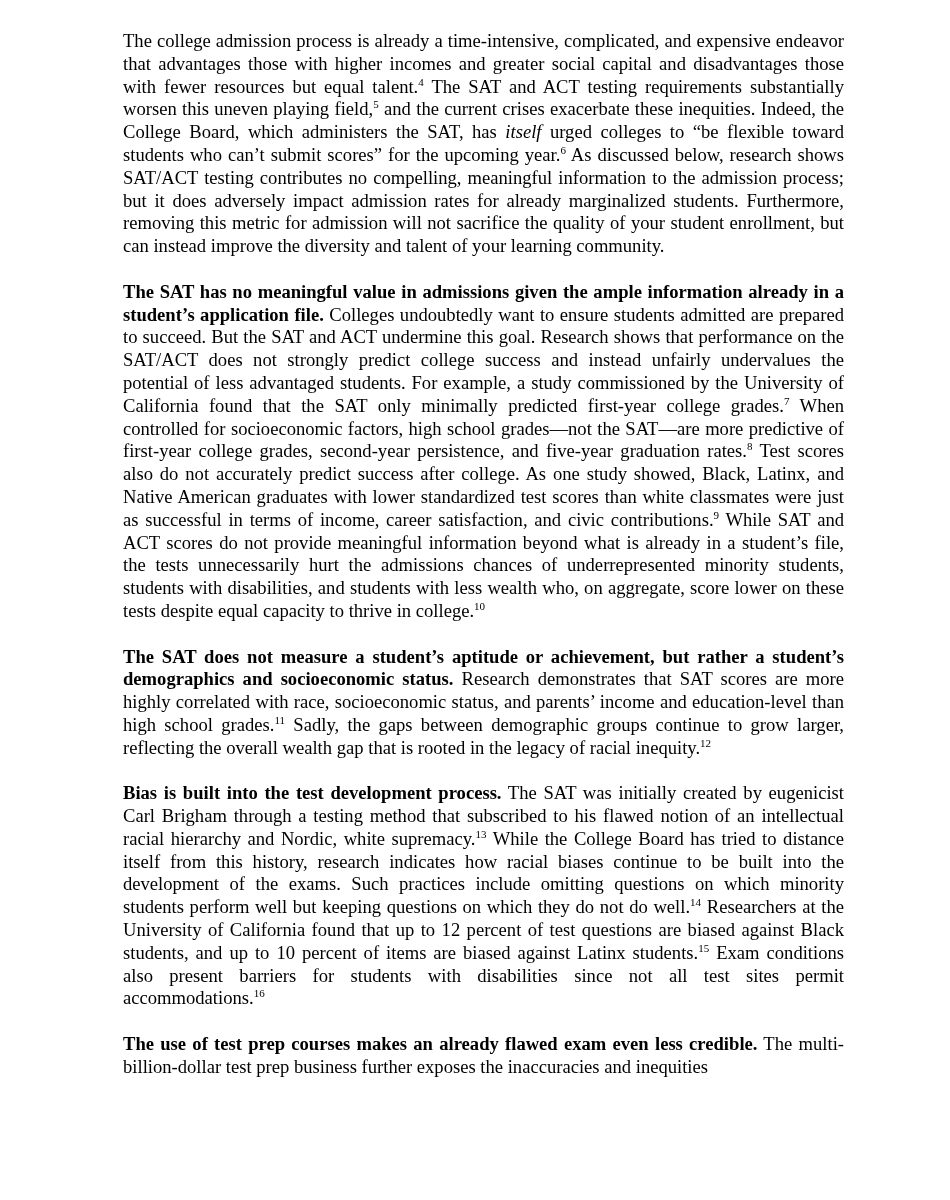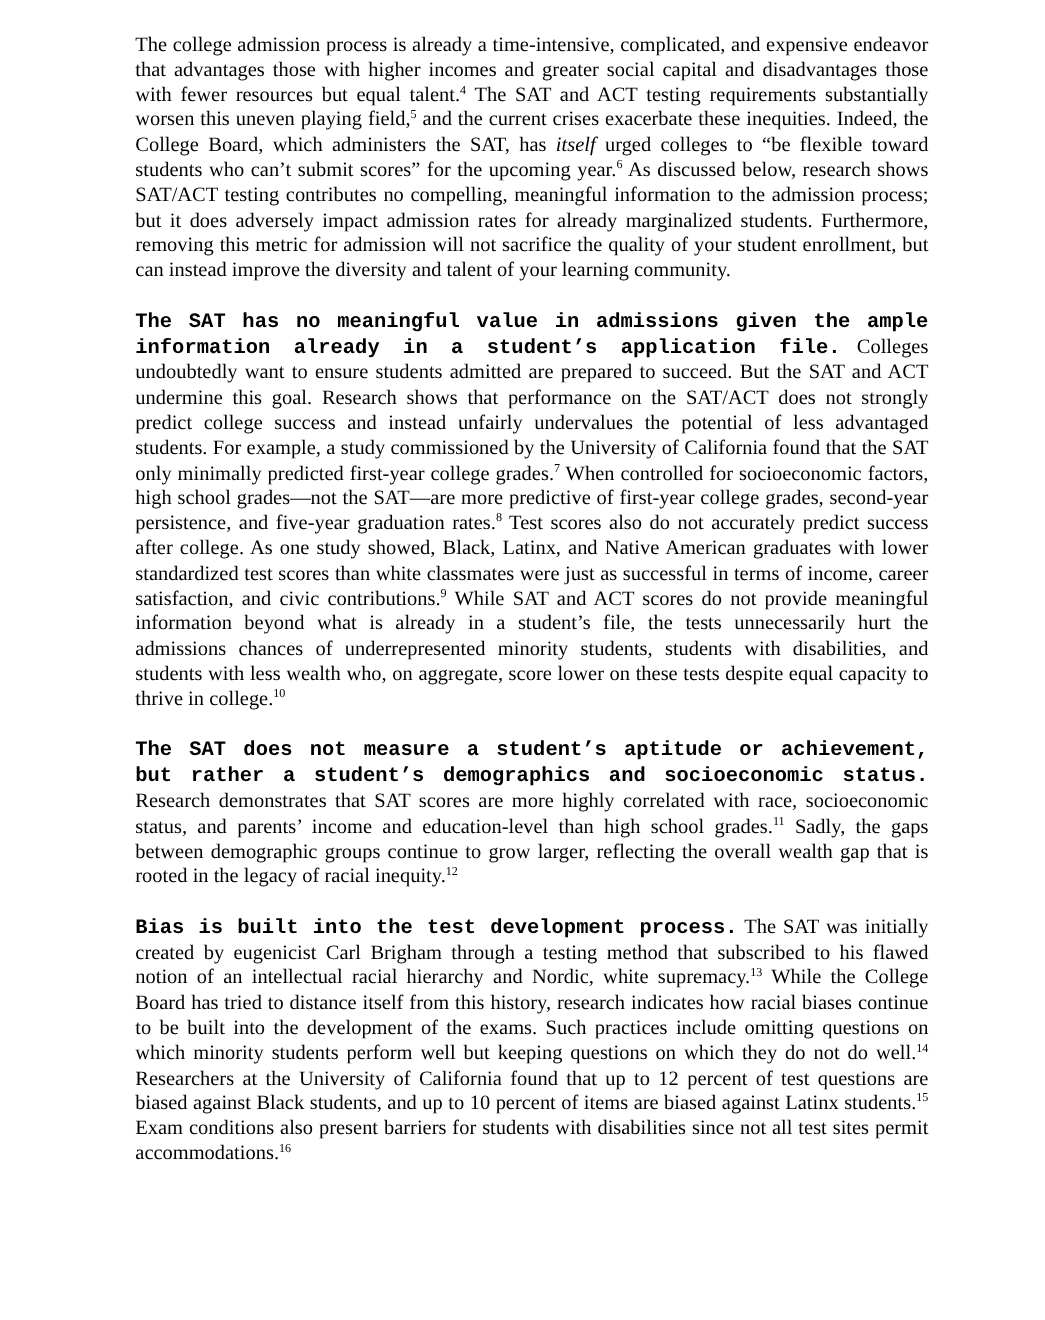--- a/index.html
+++ b/index.html
@@ -3,25 +3,26 @@
 <meta charset="utf-8">
 <style>
   html, body { margin: 0; padding: 0; background: #ffffff; }
   body { width: 950px; height: 1200px; overflow: hidden; position: relative; }
   .page {
     position: absolute; left: 123px; top: 30px; width: 721px;
     font-family: "Liberation Serif", "DejaVu Serif", serif;
     font-size: 18.6px; line-height: 22.8px; color: #000000;
   }
   .para { margin: 0 0 22.8px 0; text-align: justify; hyphens: none; }
-  .para b { font-weight: bold; font-family: Liberation Mono, monospace; }
+  .para b { font-weight: bold; }
   .para sup { font-size: 11px; line-height: 0; vertical-align: 7px; }
   .para i { font-style: italic; }
 </style>
 </head>
 <body>
 
 <div class="page">
   <p class="para"><span>The college admission process is already a time-intensive, complicated, and expensive endeavor that advantages those with higher incomes and greater social capital and disadvantages those with fewer resources but equal talent.</span><sup>4</sup><span> The SAT and ACT testing requirements substantially worsen this uneven playing field,</span><sup>5</sup><span> and the current crises exacerbate these inequities. Indeed, the College Board, which administers the SAT, has </span><i>itself</i><span> urged colleges to “be flexible toward students who can’t submit scores” for the upcoming year.</span><sup>6</sup><span> As discussed below, research shows SAT/ACT testing contributes no compelling, meaningful information to the admission process; but it does adversely impact admission rates for already marginalized students. Furthermore, removing this metric for admission will not sacrifice the quality of your student enrollment, but can instead improve the diversity and talent of your learning community.</span></p>
   <p class="para"><b>The SAT has no meaningful value in admissions given the ample information already in a student’s application file.</b><span>  Colleges undoubtedly want to ensure students admitted are prepared to succeed. But the SAT and ACT undermine this goal. Research shows that performance on the SAT/ACT does not strongly predict college success and instead unfairly undervalues the potential of less advantaged students. For example, a study commissioned by the University of California found that the SAT only minimally predicted first-year college grades.</span><sup>7</sup><span> When controlled for socioeconomic factors, high school grades—not the SAT—are more predictive of first-year college grades, second-year persistence, and five-year graduation rates.</span><sup>8</sup><span> Test scores also do not accurately predict success after college. As one study showed, Black, Latinx, and Native American graduates with lower standardized test scores than white classmates were just as successful in terms of income, career satisfaction, and civic contributions.</span><sup>9</sup><span> While SAT and ACT scores do not provide meaningful information beyond what is already in a student’s file, the tests unnecessarily hurt the admissions chances of underrepresented minority students, students with disabilities, and students with less wealth who, on aggregate, score lower on these tests despite equal capacity to thrive in college.</span><sup>10</sup></p>
   <p class="para"><b>The SAT does not measure a student’s aptitude or achievement, but rather a student’s demographics and socioeconomic status.</b><span> Research demonstrates that SAT scores are more highly correlated with race, socioeconomic status, and parents’ income and education-level than high school grades.</span><sup>11</sup><span> Sadly, the gaps between demographic groups continue to grow larger, reflecting the overall wealth gap that is rooted in the legacy of racial inequity.</span><sup>12</sup></p>
   <p class="para"><b>Bias is built into the test development process.</b><span> The SAT was initially created by eugenicist Carl Brigham through a testing method that subscribed to his flawed notion of an intellectual racial hierarchy and Nordic, white supremacy.</span><sup>13</sup><span> While the College Board has tried to distance itself from this history, research indicates how racial biases continue to be built into the development of the exams. Such practices include omitting questions on which minority students perform well but keeping questions on which they do not do well.</span><sup>14</sup><span> Researchers at the University of California found that up to 12 percent of test questions are biased against Black students, and up to 10 percent of items are biased against Latinx students.</span><sup>15</sup><span> Exam conditions also present barriers for students with disabilities since not all test sites permit accommodations.</span><sup>16</sup></p>
+  <p class="para"><b>The use of test prep courses makes an already flawed exam even less credible.</b><span> The multi-billion-dollar test prep business further exposes the inaccuracies and inequities</span></p>
 </div>
 
 </body></html>

